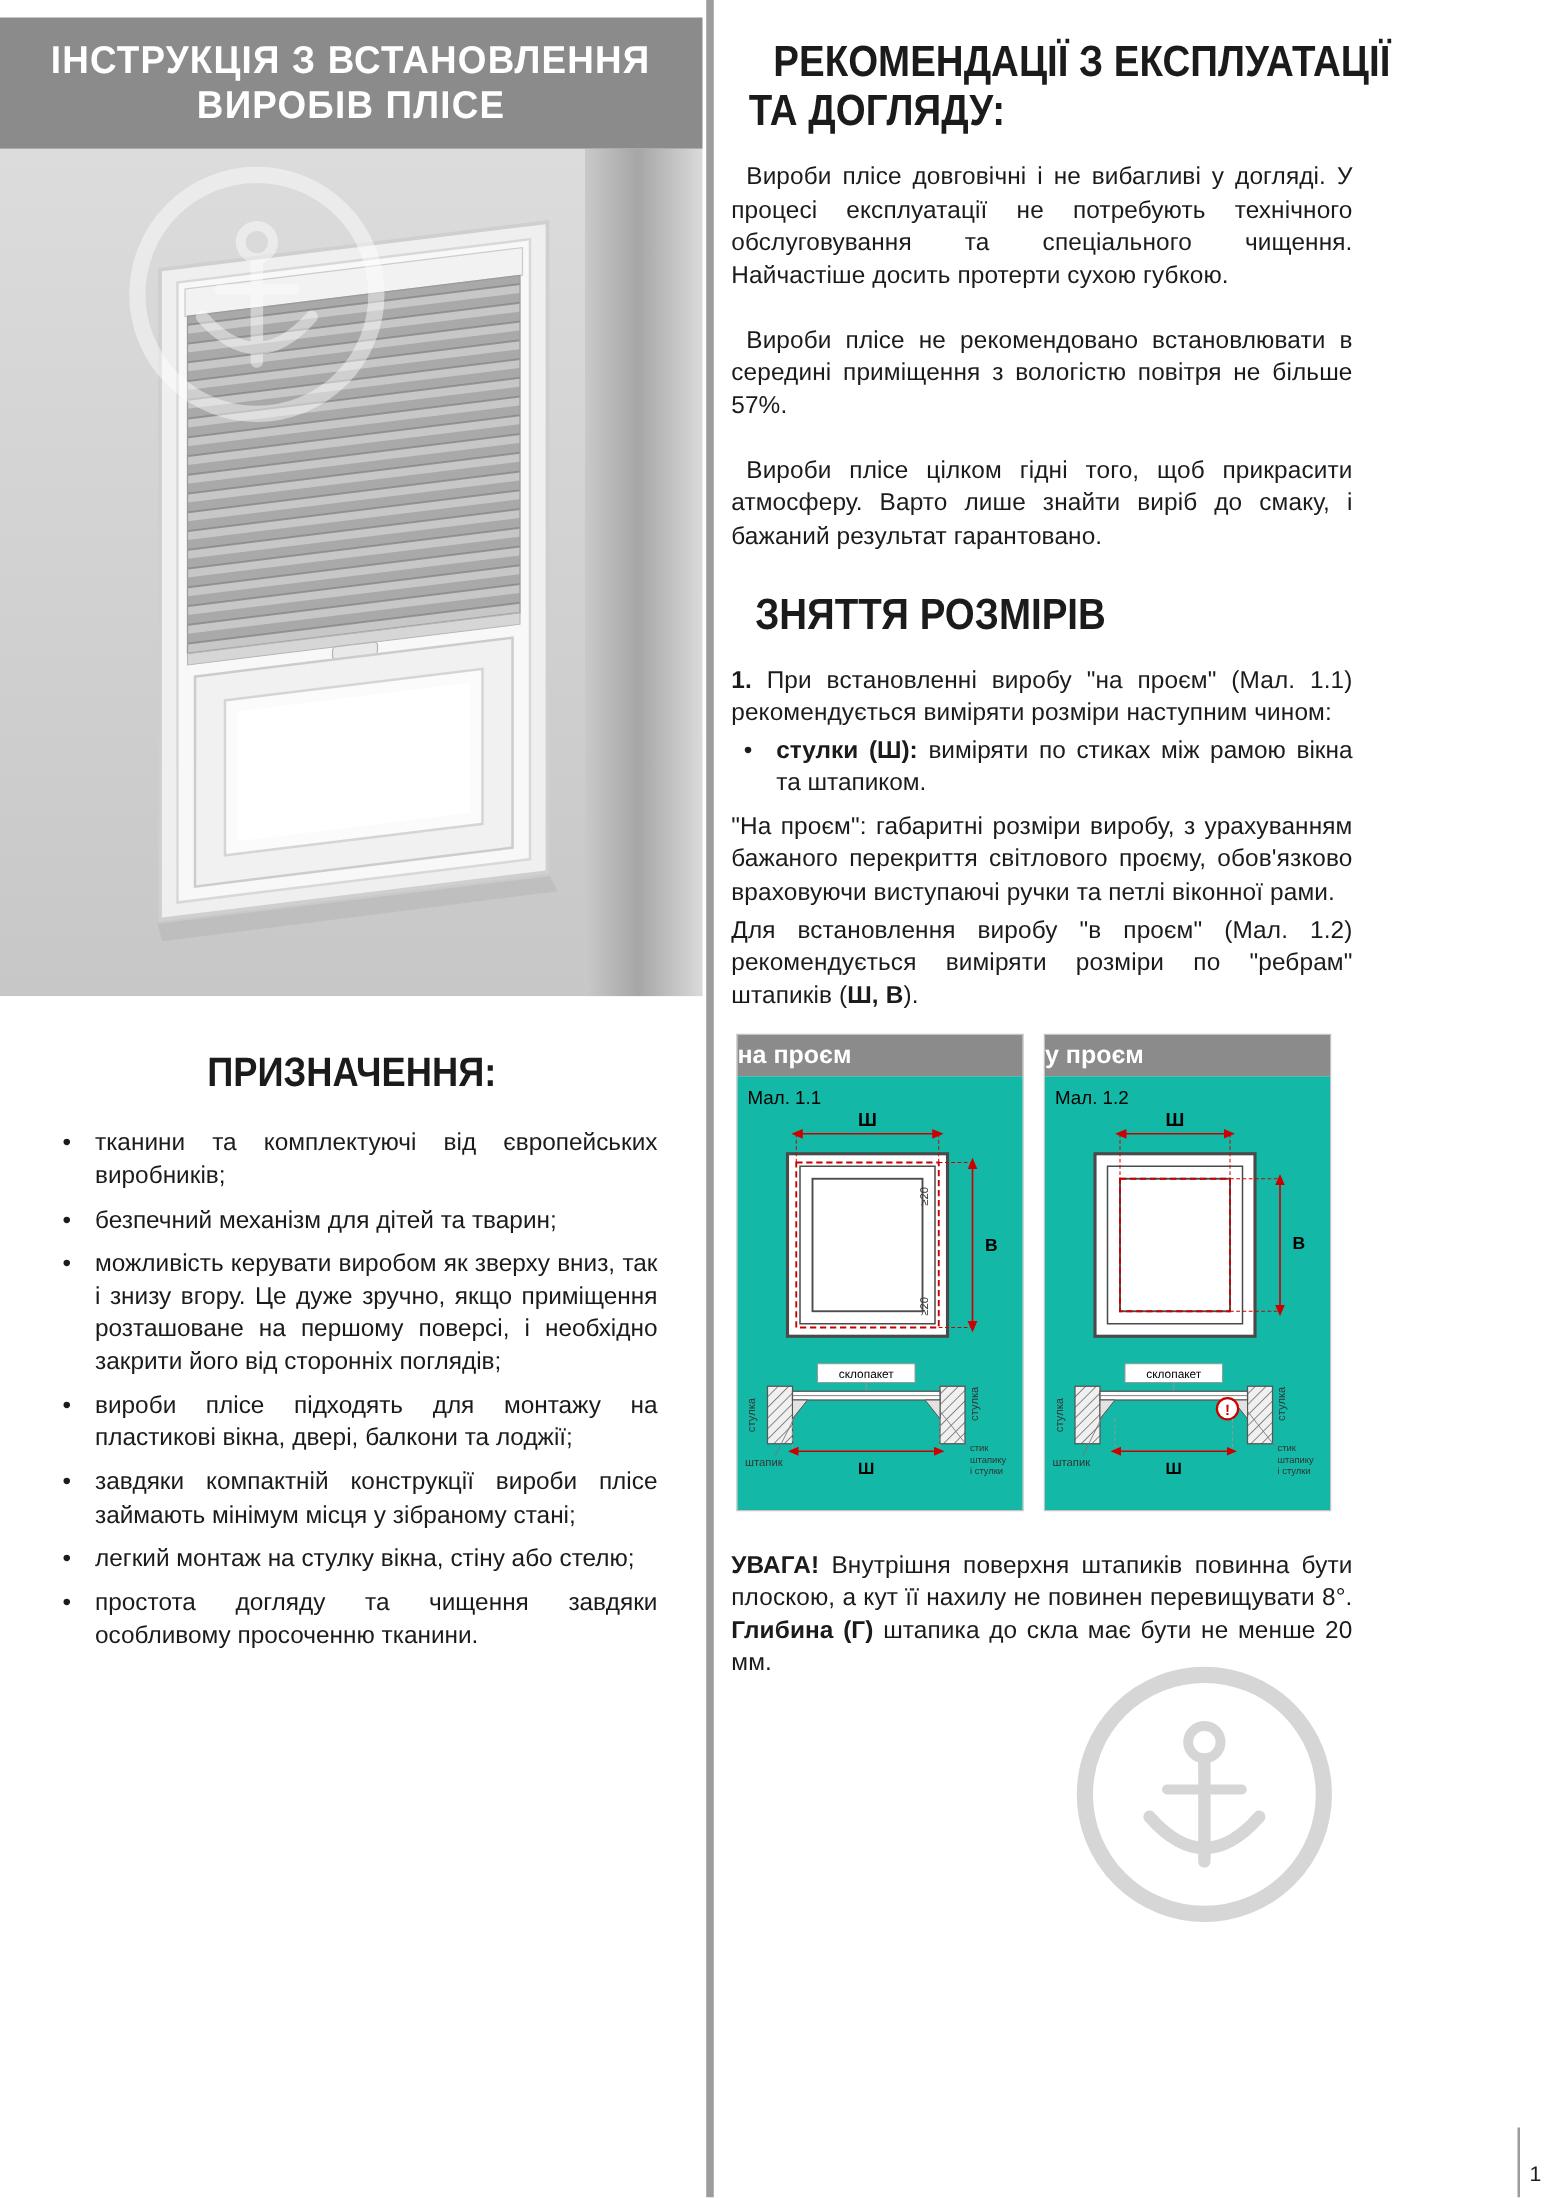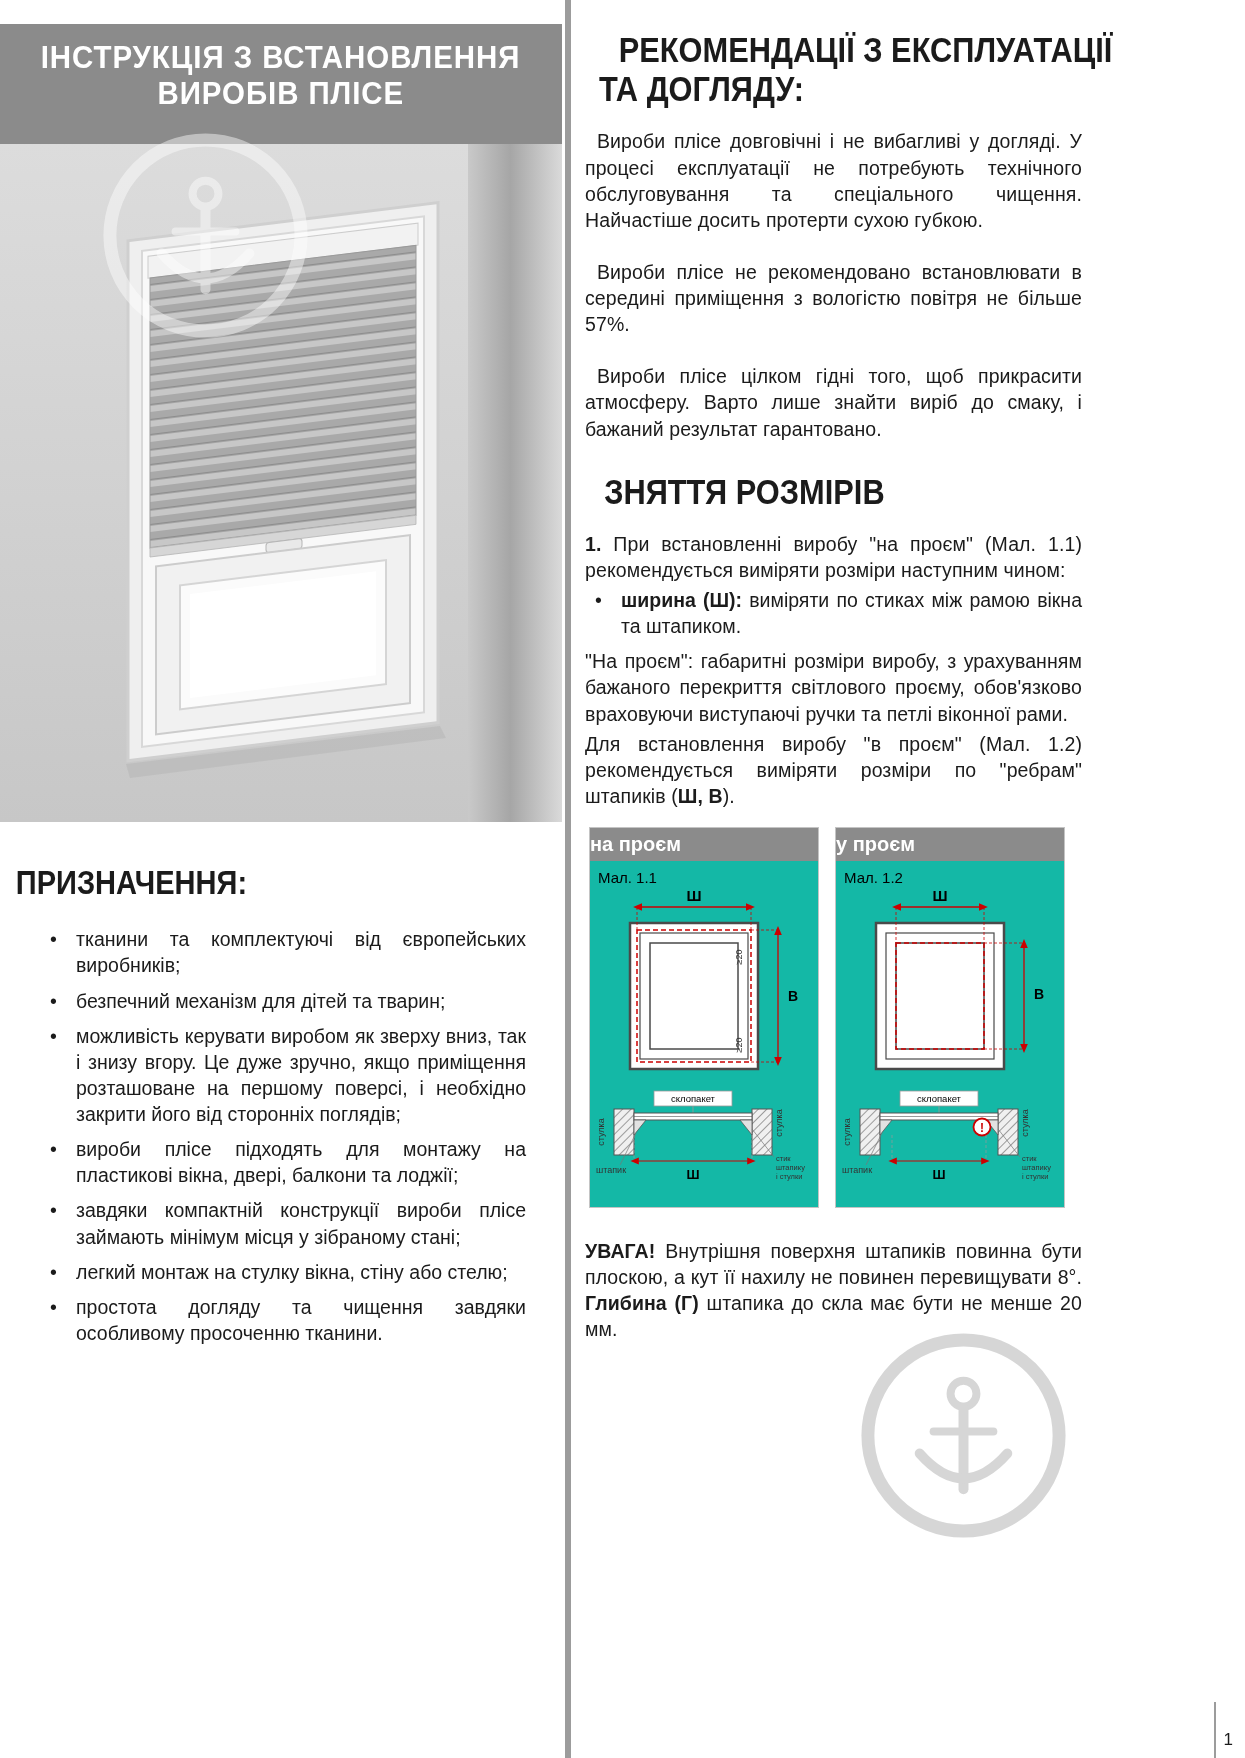--- a/index.html
+++ b/index.html
@@ -6,28 +6,28 @@
   body {
     width:1245px; height:1758px; position:relative; overflow:hidden;
     background:#ffffff; color:#1b1b1b;
     font-family:"Liberation Sans", sans-serif;
   }
   
   .left-col  { position:absolute; left:0; top:0; width:562px; }
   .right-col { position:absolute; left:585px; top:0; width:497px; z-index:2; }
   .divider   { position:absolute; left:565px; top:0; width:6px; height:1758px; background:#9c9c9c; }
   
-  .gray-header { margin-top:24px; background:#8b8b8b; color:#ffffff; text-align:center; padding:16px 0 33px; }
+  .gray-header { margin-top:14px; background:#8b8b8b; color:#ffffff; text-align:center; padding:16px 0 18px; }
   .gh-line { font-weight:bold; font-size:31px; line-height:1.15; letter-spacing:1px; }
   .cond { display:inline-block; white-space:nowrap; transform:scaleX(0.88); transform-origin:center; }
   .cond95 { display:inline-block; white-space:nowrap; transform:scaleX(0.95); transform-origin:center; }
   
   .photo { position:relative; width:562px; height:678px; }
   
-  .sec-title { font-size:33px; font-weight:bold; margin:42px 0 24px; }
+  .sec-title { text-align:center; font-size:33px; font-weight:bold; margin:42px 0 24px; }
   .big-title { text-align:left; font-size:35px; font-weight:bold; line-height:1.12; margin:30px 0 20px; }
   .body-text { font-size:19.5px; line-height:1.34; text-align:justify; margin:0 0 4px; letter-spacing:0.1px; }
   .ind { text-indent:12px; }
   .gap { margin-bottom:26px; }
   .left-pad { padding:0 36px 0 40px; }
   ul.features { list-style:none; margin:22px 0 0; padding:0; }
   ul.features li { position:relative; padding-left:36px; margin-bottom:9px; font-size:19.5px; line-height:1.34; text-align:justify; }
   ul.features li::before { content:"\2022"; position:absolute; left:10px; top:0; }
   ul.meas { margin-top:4px; margin-bottom:4px; }
   
@@ -117,21 +117,21 @@
 
   <p class="body-text ind gap">Вироби плісе довговічні і не вибагливі у догляді. У процесі експлуатації не потребують технічного обслуговування та спеціального чищення. Найчастіше досить протерти сухою губкою.</p>
   <p class="body-text ind gap">Вироби плісе не рекомендовано встановлювати в середині приміщення з вологістю повітря не більше 57%.</p>
   <p class="body-text ind gap">Вироби плісе цілком гідні того, щоб прикрасити атмосферу. Варто лише знайти виріб до смаку, і бажаний результат гарантовано.</p>
 
   <h1 class="big-title"><span class="cond">ЗНЯТТЯ РОЗМІРІВ</span></h1>
 
   <p class="body-text"><b>1.</b><span> При встановленні виробу "на проєм" (Мал. 1.1) рекомендується виміряти розміри наступним чином:</span></p>
 
   <ul class="features meas">
-    <li><b>ширина (Ш):</b><span> виміряти по стиках між рамою вікна та штапиком.</span></li>
+    <li><b>стулки (Ш):</b><span> виміряти по стиках між рамою вікна та штапиком.</span></li>
   </ul>
 
   <p class="body-text">"На проєм": габаритні розміри виробу, з урахуванням бажаного перекриття світлового проєму, обов'язково враховуючи виступаючі ручки та петлі віконної рами.</p>
   <p class="body-text"><span>Для встановлення виробу "в проєм" (Мал. 1.2) рекомендується виміряти розміри по "ребрам" штапиків (</span><b>Ш, В</b><span>).</span></p>
 
   <div class="diagrams">
 
     <div class="panel">
       <div class="panel-head">на проєм</div>
       <div class="panel-body">

